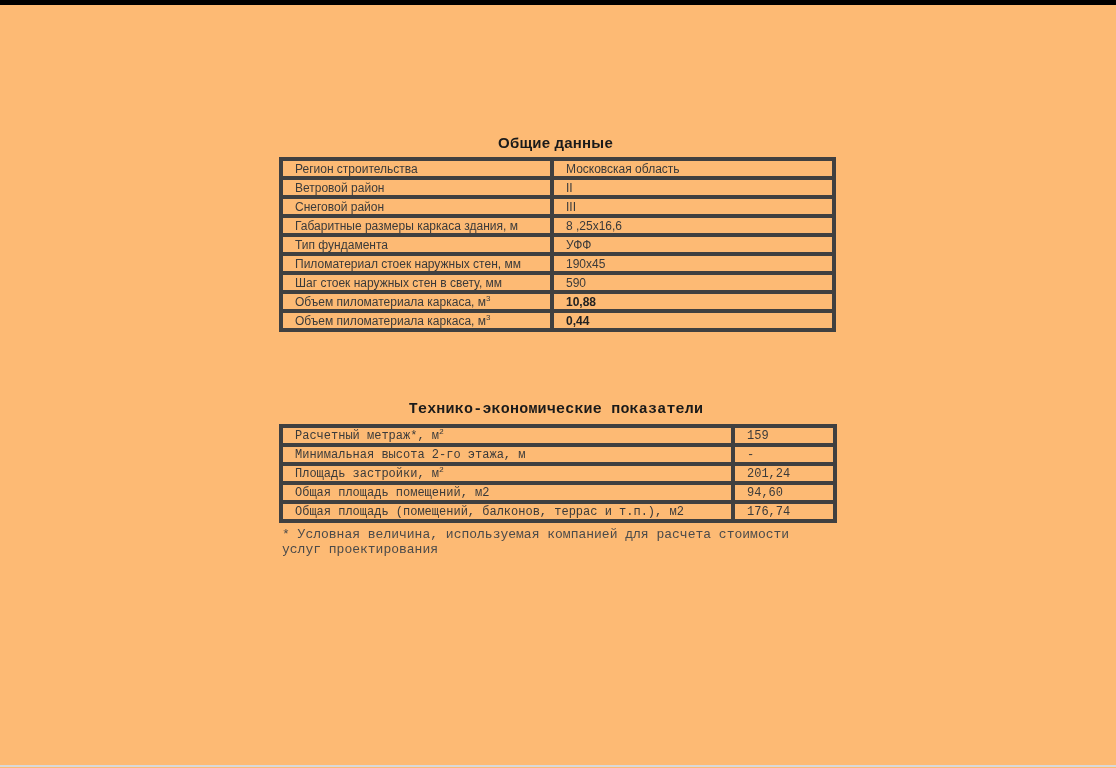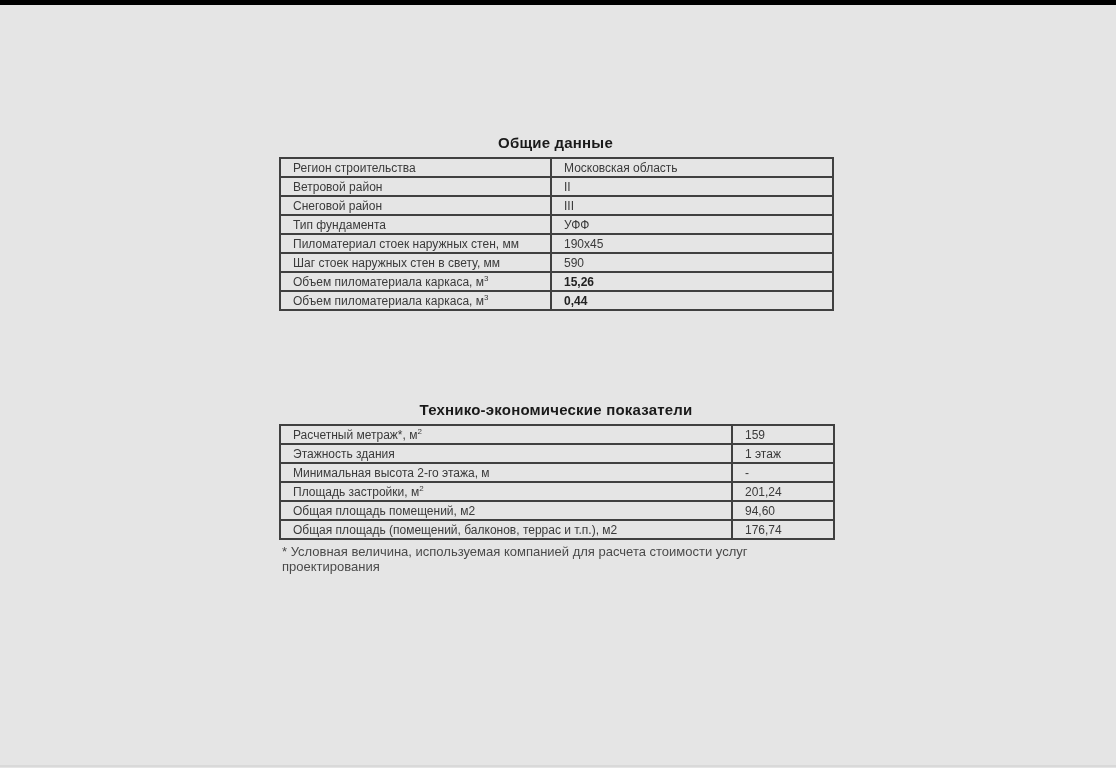--- a/index.html
+++ b/index.html
@@ -1,55 +1,55 @@
 <!DOCTYPE html>
 <html><head>
 <meta charset="utf-8">
 <style>
   * { margin: 0; padding: 0; box-sizing: border-box; }
   html, body { background: #ffffff; }
   .page {
     position: relative;
     width: 1116px;
     height: 768px;
-    background: #e5e5e5;
+    background: #fdba74;
     overflow: hidden;
     font-family: "Liberation Sans", "DejaVu Sans", sans-serif;
   }
   .top-bar {
     position: absolute;
     top: 0; left: 0;
     width: 1116px; height: 5px;
     background: #000000;
   }
   .bottom-divider {
     position: absolute;
     top: 765px; left: 0;
     width: 1116px; height: 2px;
     background: #d9d9d9;
   }
   .section { position: absolute; left: 279px; }
   .section-general { top: 134px; width: 553px; }
-  .section-indicators { top: 401px; width: 554px; }
+  .section-indicators { top: 401px; width: 554px; font-family: Liberation Mono, monospace; }
   .table-title {
     text-align: center;
     font-weight: bold;
     font-size: 15px;
     color: #1a1a1a;
     margin-bottom: 6px;
     letter-spacing: 0.2px;
   }
   table {
     border-collapse: collapse;
     table-layout: fixed;
     width: 100%;
     border: 2px solid #3f3f3f;
   }
   td {
-    border: 2px solid #404040;
+    border: 4px solid #404040;
     height: 19px;
     font-size: 12px;
     color: #3a3a3a;
     vertical-align: middle;
     padding: 0 12px;
     white-space: nowrap;
     overflow: hidden;
   }
   td.label-cell { text-align: left; }
   td.value-cell { text-align: left; }
@@ -82,58 +82,58 @@
         </tr>
         <tr>
           <td class="label-cell"><span>Ветровой район</span></td>
           <td class="value-cell">II</td>
         </tr>
         <tr>
           <td class="label-cell"><span>Снеговой район</span></td>
           <td class="value-cell">III</td>
         </tr>
         <tr>
+          <td class="label-cell"><span>Габаритные размеры каркаса здания, м</span></td>
+          <td class="value-cell">8 ,25x16,6</td>
+        </tr>
+        <tr>
           <td class="label-cell"><span>Тип фундамента</span></td>
           <td class="value-cell">УФФ</td>
         </tr>
         <tr>
           <td class="label-cell"><span>Пиломатериал стоек наружных стен, мм</span></td>
           <td class="value-cell">190x45</td>
         </tr>
         <tr>
           <td class="label-cell"><span>Шаг стоек наружных стен в свету, мм</span></td>
           <td class="value-cell">590</td>
         </tr>
         <tr class="bold-row">
           <td class="label-cell"><span>Объем пиломатериала каркаса, м</span><sup>3</sup></td>
-          <td class="value-cell">15,26</td>
+          <td class="value-cell">10,88</td>
         </tr>
         <tr class="bold-row">
           <td class="label-cell"><span>Объем пиломатериала каркаса, м</span><sup>3</sup></td>
           <td class="value-cell">0,44</td>
         </tr>
       </tbody>
     </table>
   </div>
 
   <div class="section section-indicators">
     <div class="table-title">Технико-экономические показатели</div>
     <table>
       <colgroup>
           <col style="width:452px">
           <col style="width:102px">
         </colgroup>
       <tbody>
         <tr>
           <td class="label-cell"><span>Расчетный метраж*, м</span><sup>2</sup></td>
           <td class="value-cell">159</td>
-        </tr>
-        <tr>
-          <td class="label-cell"><span>Этажность здания</span></td>
-          <td class="value-cell">1 этаж</td>
         </tr>
         <tr>
           <td class="label-cell"><span>Минимальная высота 2-го этажа, м</span></td>
           <td class="value-cell">-</td>
         </tr>
         <tr>
           <td class="label-cell"><span>Площадь застройки, м</span><sup>2</sup></td>
           <td class="value-cell">201,24</td>
         </tr>
         <tr>

